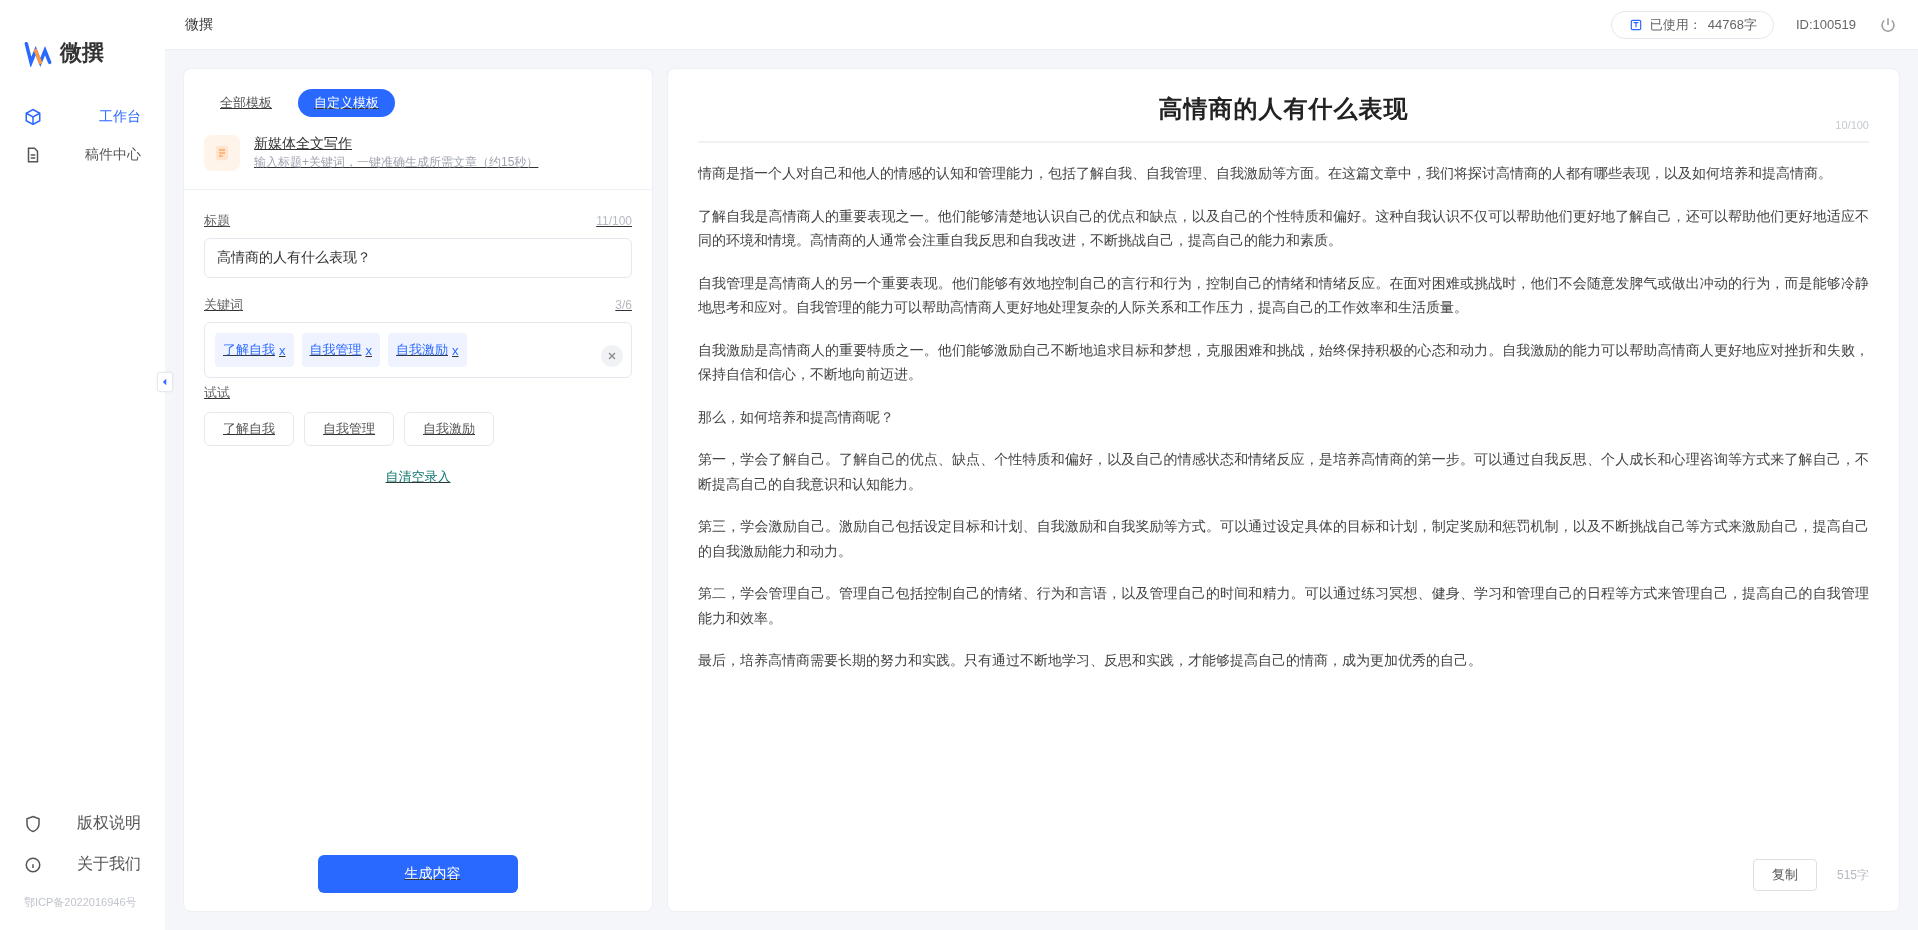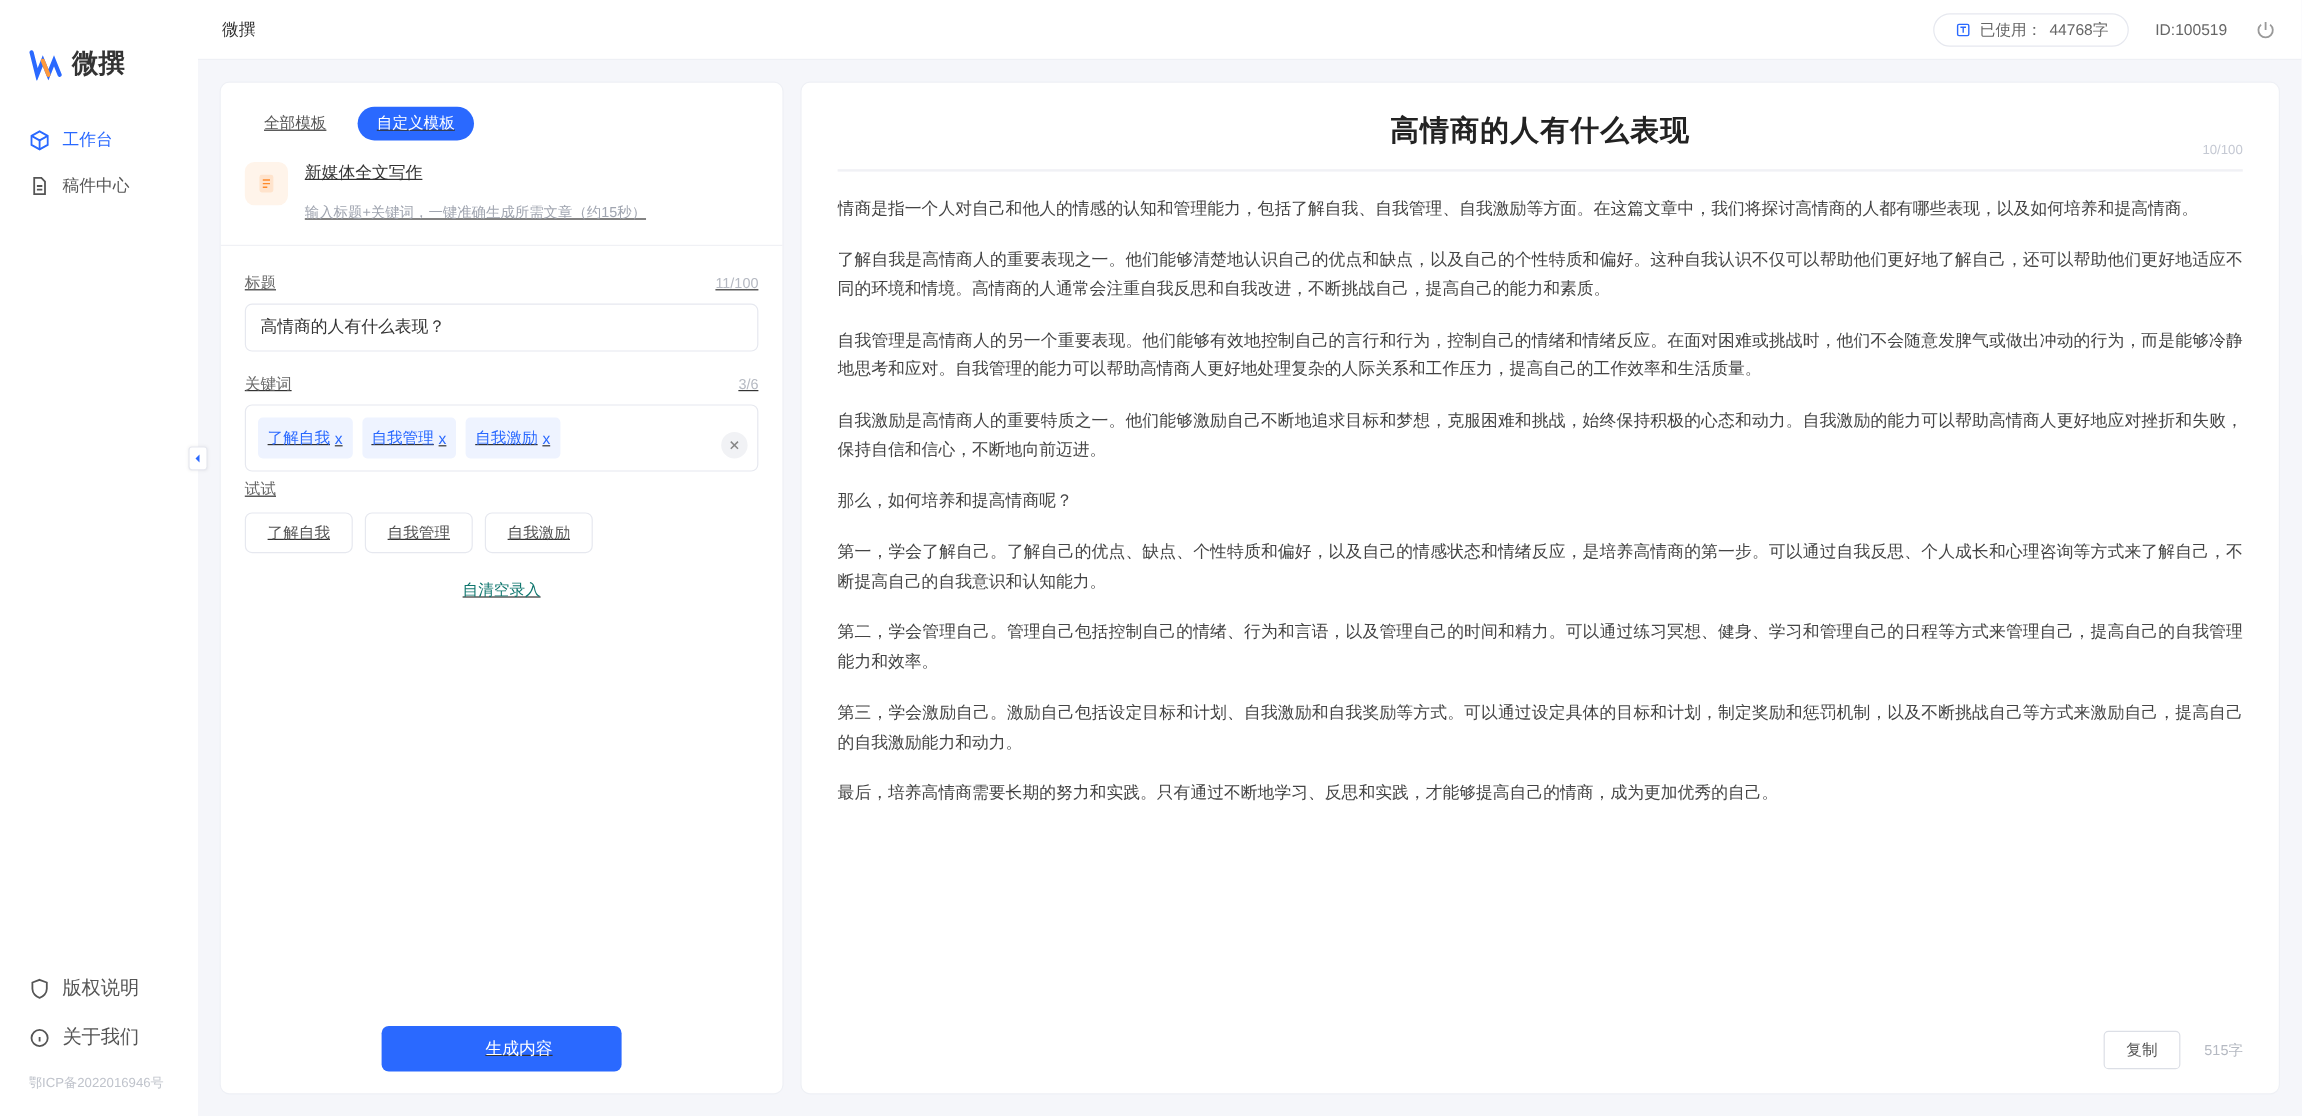--- a/index.html
+++ b/index.html
@@ -4,21 +4,21 @@
 <style>
 * { margin:0; padding:0; box-sizing:border-box; }
 body { font-family: -apple-system, BlinkMacSystemFont, "Segoe UI", "PingFang SC", "Microsoft YaHei", sans-serif; background:#f5f6fa; color:#333; font-size:14px; }
 .app { display:flex; height:930px; }
 
 
 .sidebar { width:165px; background:#fff; display:flex; flex-direction:column; padding:16px 0; position:relative; }
 .logo { display:flex; align-items:center; gap:8px; padding:22px 24px 30px; font-size:22px; font-weight:700; }
 .logo-mark { width:28px; height:28px; }
 .nav { flex:1; }
-.nav-item { display:flex; align-items:center; gap:10px; padding:10px 24px; cursor:pointer; color:#555; }
+.nav-item { display:flex; align-items:center; gap:10px; padding:10px 24px; cursor:pointer; color:#555;justify-content:space-between; }
 .nav-item.active { color:#2a69ff; }
 .nav-item .icon { width:18px; height:18px; display:flex; align-items:center; justify-content:center; }
 .sidebar-bottom { padding-bottom:6px; }
 .sidebar-bottom .nav-item { font-size:16px; }
 .sidebar-footer { padding:4px 24px; font-size:11px; color:#c0c4cc; }
 .collapse-handle { position:absolute; right:-8px; top:372px; width:16px; height:20px; background:#fff; border:1px solid #e6e8ef; border-radius:3px; display:flex; align-items:center; justify-content:center; cursor:pointer; box-shadow:0 0 3px rgba(0,0,0,.06); }
 
 
 .main { flex:1; display:flex; flex-direction:column; }
 .topbar { height:50px; display:flex; align-items:center; justify-content:space-between; padding:0 20px; background:#fff; border-bottom:1px solid #eef0f5; }
@@ -35,21 +35,21 @@
 .panel.right { flex:1; padding:24px 30px 20px; display:flex; flex-direction:column; }
 
 
 .tabs { display:flex; gap:10px; align-items:center; padding:0 20px 18px; }
 .tab-pill { padding:5px 16px; border-radius:16px; font-size:13px; cursor:pointer; color:#555; }
 .tab-pill.active { background:#2a69ff; color:#fff; }
 .template-row { display:flex; gap:14px; padding:0 20px 14px; }
 .template-icon { width:36px; height:36px; background:#fff4ea; border-radius:8px; display:flex; align-items:center; justify-content:center; }
 .template-icon svg { width:18px; height:18px; }
 .template-meta .name { font-size:14px; color:#333; font-weight:500; }
-.template-meta .desc { font-size:12px; color:#a0a5b0; margin-top:16px; }
+.template-meta .desc { font-size:12px; color:#a0a5b0; margin-top:1px; }
 .divider { height:1px; background:#f0f1f5; margin:4px 0 16px; }
 .left-scroll { flex:1; overflow:auto; padding:0 20px; }
 
 .field-label-row { display:flex; justify-content:space-between; align-items:center; font-size:13px; color:#666; margin:6px 0 8px;gap:32px; }
 .field-label-row .counter { color:#b5b9c2; font-size:12px; }
 .text-input { width:100%; height:40px; border:1px solid #e6e8ef; border-radius:6px; padding:0 12px; font-size:14px; color:#333; outline:none; }
 .kw-box { min-height:56px; border:1px solid #e6e8ef; border-radius:6px; padding:10px 40px 10px 10px; position:relative; display:flex; flex-wrap:wrap; gap:8px; }
 .kw-chip { background:#eef3ff; color:#2a69ff; border-radius:4px; padding:4px 8px; font-size:13px; display:flex; align-items:center; gap:2px; }
 .kw-chip .x { margin-left:2px; cursor:pointer; font-size:13px; }
 .kw-clear { position:absolute; right:8px; bottom:10px; width:22px; height:22px; border-radius:50%; background:#f1f2f5; color:#888; display:flex; align-items:center; justify-content:center; cursor:pointer; font-size:14px; }
@@ -226,22 +226,22 @@
           <div class="doc-title">高情商的人有什么表现</div>
           <div class="title-counter">10/100</div>
         </div>
         <div class="doc-body">
           <p>情商是指一个人对自己和他人的情感的认知和管理能力，包括了解自我、自我管理、自我激励等方面。在这篇文章中，我们将探讨高情商的人都有哪些表现，以及如何培养和提高情商。</p>
           <p>了解自我是高情商人的重要表现之一。他们能够清楚地认识自己的优点和缺点，以及自己的个性特质和偏好。这种自我认识不仅可以帮助他们更好地了解自己，还可以帮助他们更好地适应不同的环境和情境。高情商的人通常会注重自我反思和自我改进，不断挑战自己，提高自己的能力和素质。</p>
           <p>自我管理是高情商人的另一个重要表现。他们能够有效地控制自己的言行和行为，控制自己的情绪和情绪反应。在面对困难或挑战时，他们不会随意发脾气或做出冲动的行为，而是能够冷静地思考和应对。自我管理的能力可以帮助高情商人更好地处理复杂的人际关系和工作压力，提高自己的工作效率和生活质量。</p>
           <p>自我激励是高情商人的重要特质之一。他们能够激励自己不断地追求目标和梦想，克服困难和挑战，始终保持积极的心态和动力。自我激励的能力可以帮助高情商人更好地应对挫折和失败，保持自信和信心，不断地向前迈进。</p>
           <p>那么，如何培养和提高情商呢？</p>
           <p>第一，学会了解自己。了解自己的优点、缺点、个性特质和偏好，以及自己的情感状态和情绪反应，是培养高情商的第一步。可以通过自我反思、个人成长和心理咨询等方式来了解自己，不断提高自己的自我意识和认知能力。</p>
+          <p>第三，学会激励自己。激励自己包括设定目标和计划、自我激励和自我奖励等方式。可以通过设定具体的目标和计划，制定奖励和惩罚机制，以及不断挑战自己等方式来激励自己，提高自己的自我激励能力和动力。</p>
           <p>第二，学会管理自己。管理自己包括控制自己的情绪、行为和言语，以及管理自己的时间和精力。可以通过练习冥想、健身、学习和管理自己的日程等方式来管理自己，提高自己的自我管理能力和效率。</p>
-          <p>第三，学会激励自己。激励自己包括设定目标和计划、自我激励和自我奖励等方式。可以通过设定具体的目标和计划，制定奖励和惩罚机制，以及不断挑战自己等方式来激励自己，提高自己的自我激励能力和动力。</p>
           <p>最后，培养高情商需要长期的努力和实践。只有通过不断地学习、反思和实践，才能够提高自己的情商，成为更加优秀的自己。</p>
         </div>
         <div class="doc-foot">
           <button class="copy-btn">复制</button>
           <span class="char-cnt">515字</span>
         </div>
       </section>
     </div>
   </div>
 </div>

